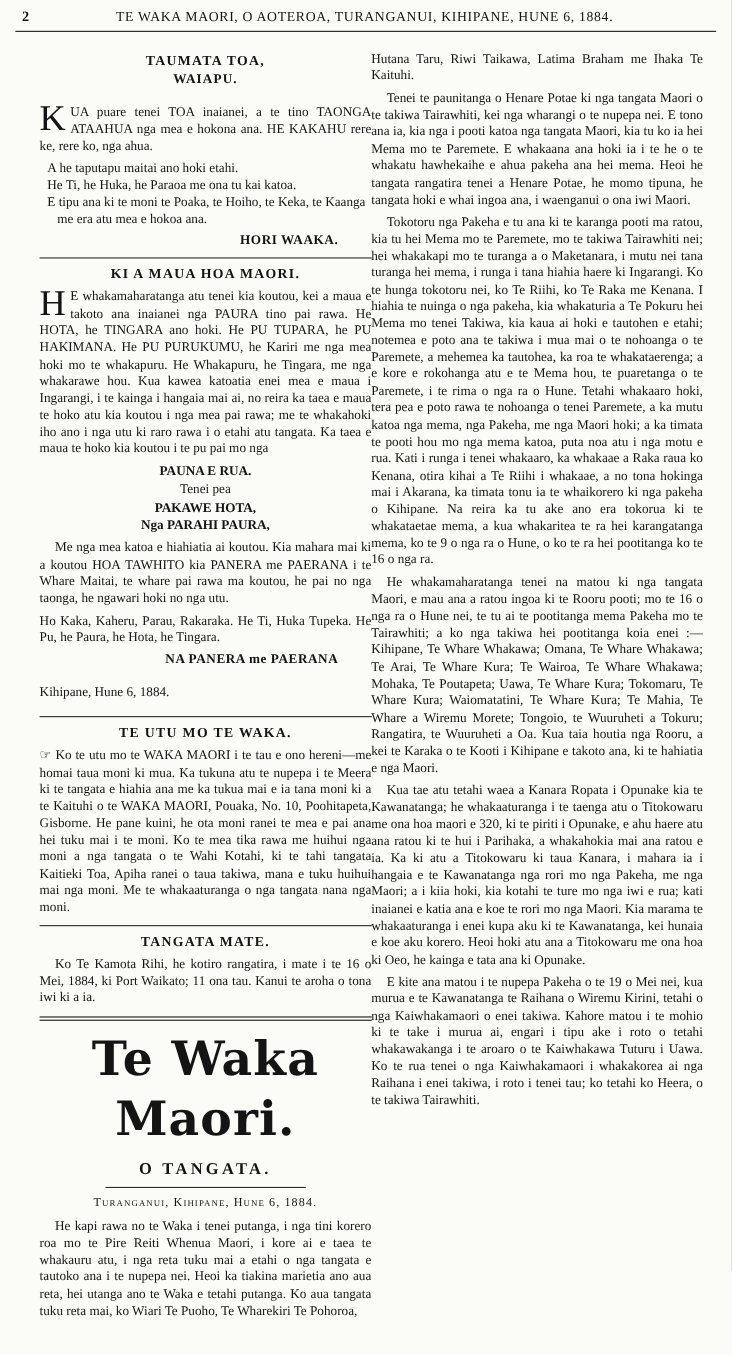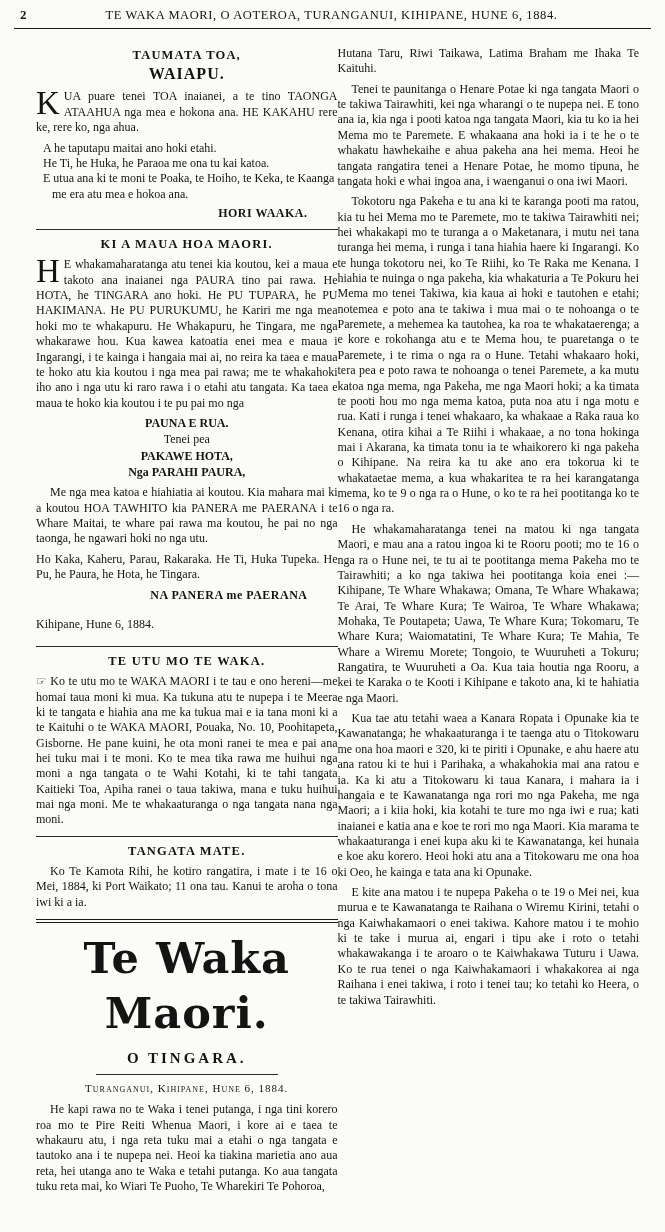--- a/index.html
+++ b/index.html
@@ -12,21 +12,21 @@
   .pageheader { display:flex; align-items:baseline; padding:7px 22px 3px 20px; }
   .pagenum { font-weight:bold; font-size:13px; width:42px; }
   .pagenum-spacer { width:42px; }
   .papertitle { flex:1; text-align:center; font-weight:normal; font-size:12.5px; letter-spacing:0.6px; white-space:nowrap; }
   .headrule { border-top:1.5px solid #1a1a1a; margin:2px 14px 0 14px; }
 
   .cols { display:flex; padding:12px 26px 0 36px; }
   .col { flex:1; min-width:0; font-size:12px; line-height:1.28; text-align:justify; }
 
   .sechead { text-align:center; font-weight:bold; font-size:12.5px; letter-spacing:1.2px; margin:6px 0 1px; }
-  .subhead { text-align:center; font-weight:bold; font-size:16px; letter-spacing:1px; margin:0 0 5px; }
+  .subhead { text-align:center; font-weight:bold; font-size:12px; letter-spacing:1px; margin:0 0 15px; }
   .para { margin:5px 0; text-indent:14px; }
   .nodent { text-indent:0; }
   .dropcap { float:left; font-size:33px; line-height:27px; padding:1px 4px 0 0; }
   .hang { margin:0; padding-left:16px; text-indent:-9px; text-align:left; }
   .sig { text-align:right; padding-right:30px; font-weight:bold; letter-spacing:0.5px; margin:4px 0 2px; text-indent:0; }
   .dateline-left { margin:14px 0; text-indent:0; }
   .centerline { text-align:center; text-indent:0; margin:1px 0; }
   .bold { font-weight:bold; }
   .rule { border-top:1px solid #2a2a2a; margin:8px 0 6px; }
   .dblrule { height:4px; border-top:1.5px solid #1a1a1a; border-bottom:1px solid #1a1a1a; margin:9px 0 4px; }
@@ -52,21 +52,21 @@
 
   <div class="cols">
 
     <div class="col">
 
       <div class="sechead">TAUMATA TOA,</div>
       <div class="subhead">WAIAPU.</div>
       <p class="para nodent"><span class="dropcap">K</span><span>UA puare tenei TOA inaianei, a te tino TAONGA ATAAHUA nga mea e hokona ana. HE KAKAHU rere ke, rere ko, nga ahua.</span></p>
       <p class="hang">A he taputapu maitai ano hoki etahi.</p>
       <p class="hang">He Ti, he Huka, he Paraoa me ona tu kai katoa.</p>
-      <p class="hang">E utua ana ki te moni te Poaka, te Hoiho, te Keka, te Kaanga me era atu mea e hokoa ana.</p>
+      <p class="hang">E tipu ana ki te moni te Poaka, te Hoiho, te Keka, te Kaanga me era atu mea e hokoa ana.</p>
       <p class="sig">HORI WAAKA.</p>
 
       <div class="rule"></div>
 
       <div class="sechead">KI A MAUA HOA MAORI.</div>
       <p class="para nodent"><span class="dropcap">H</span><span>E whakamaharatanga atu tenei kia koutou, kei a maua e takoto ana inaianei nga PAURA tino pai rawa. He HOTA, he TINGARA ano hoki. He PU TUPARA, he PU HAKIMANA. He PU PURUKUMU, he Kariri me nga mea hoki mo te whakapuru. He Whakapuru, he Tingara, me nga whakarawe hou. Kua kawea katoatia enei mea e maua i Ingarangi, i te kainga i hangaia mai ai, no reira ka taea e maua te hoko atu kia koutou i nga mea pai rawa; me te whakahoki iho ano i nga utu ki raro rawa i o etahi atu tangata. Ka taea e maua te hoko kia koutou i te pu pai mo nga</span></p>
       <p class="centerline bold">PAUNA E RUA.</p>
       <p class="centerline">Tenei pea</p>
       <p class="centerline bold">PAKAWE HOTA,</p>
       <p class="centerline bold">Nga PARAHI PAURA,</p>
@@ -82,21 +82,21 @@
 
       <div class="rule"></div>
 
       <div class="sechead">TANGATA MATE.</div>
       <p class="para">Ko Te Kamota Rihi, he kotiro rangatira, i mate i te 16 o Mei, 1884, ki Port Waikato; 11 ona tau. Kanui te aroha o tona iwi ki a ia.</p>
 
       <div class="dblrule"></div>
 
       <div class="masthead">
         <div class="mast-title">Te Waka Maori.</div>
-        <div class="mast-sub">O TINGARA.</div>
+        <div class="mast-sub">O TANGATA.</div>
       </div>
       <div class="mast-rule"></div>
       <div class="mast-date">Turanganui, Kihipane, Hune 6, 1884.</div>
       <p class="para">He kapi rawa no te Waka i tenei putanga, i nga tini korero roa mo te Pire Reiti Whenua Maori, i kore ai e taea te whakauru atu, i nga reta tuku mai a etahi o nga tangata e tautoko ana i te nupepa nei. Heoi ka tiakina marietia ano aua reta, hei utanga ano te Waka e tetahi putanga. Ko aua tangata tuku reta mai, ko Wiari Te Puoho, Te Wharekiri Te Pohoroa,</p>
 
     </div>
 
     <div class="col">
       <p class="para nodent">Hutana Taru, Riwi Taikawa, Latima Braham me Ihaka Te Kaituhi.</p>
       <p class="para">Tenei te paunitanga o Henare Potae ki nga tangata Maori o te takiwa Tairawhiti, kei nga wharangi o te nupepa nei. E tono ana ia, kia nga i pooti katoa nga tangata Maori, kia tu ko ia hei Mema mo te Paremete. E whakaana ana hoki ia i te he o te whakatu hawhekaihe e ahua pakeha ana hei mema. Heoi he tangata rangatira tenei a Henare Potae, he momo tipuna, he tangata hoki e whai ingoa ana, i waenganui o ona iwi Maori.</p>

